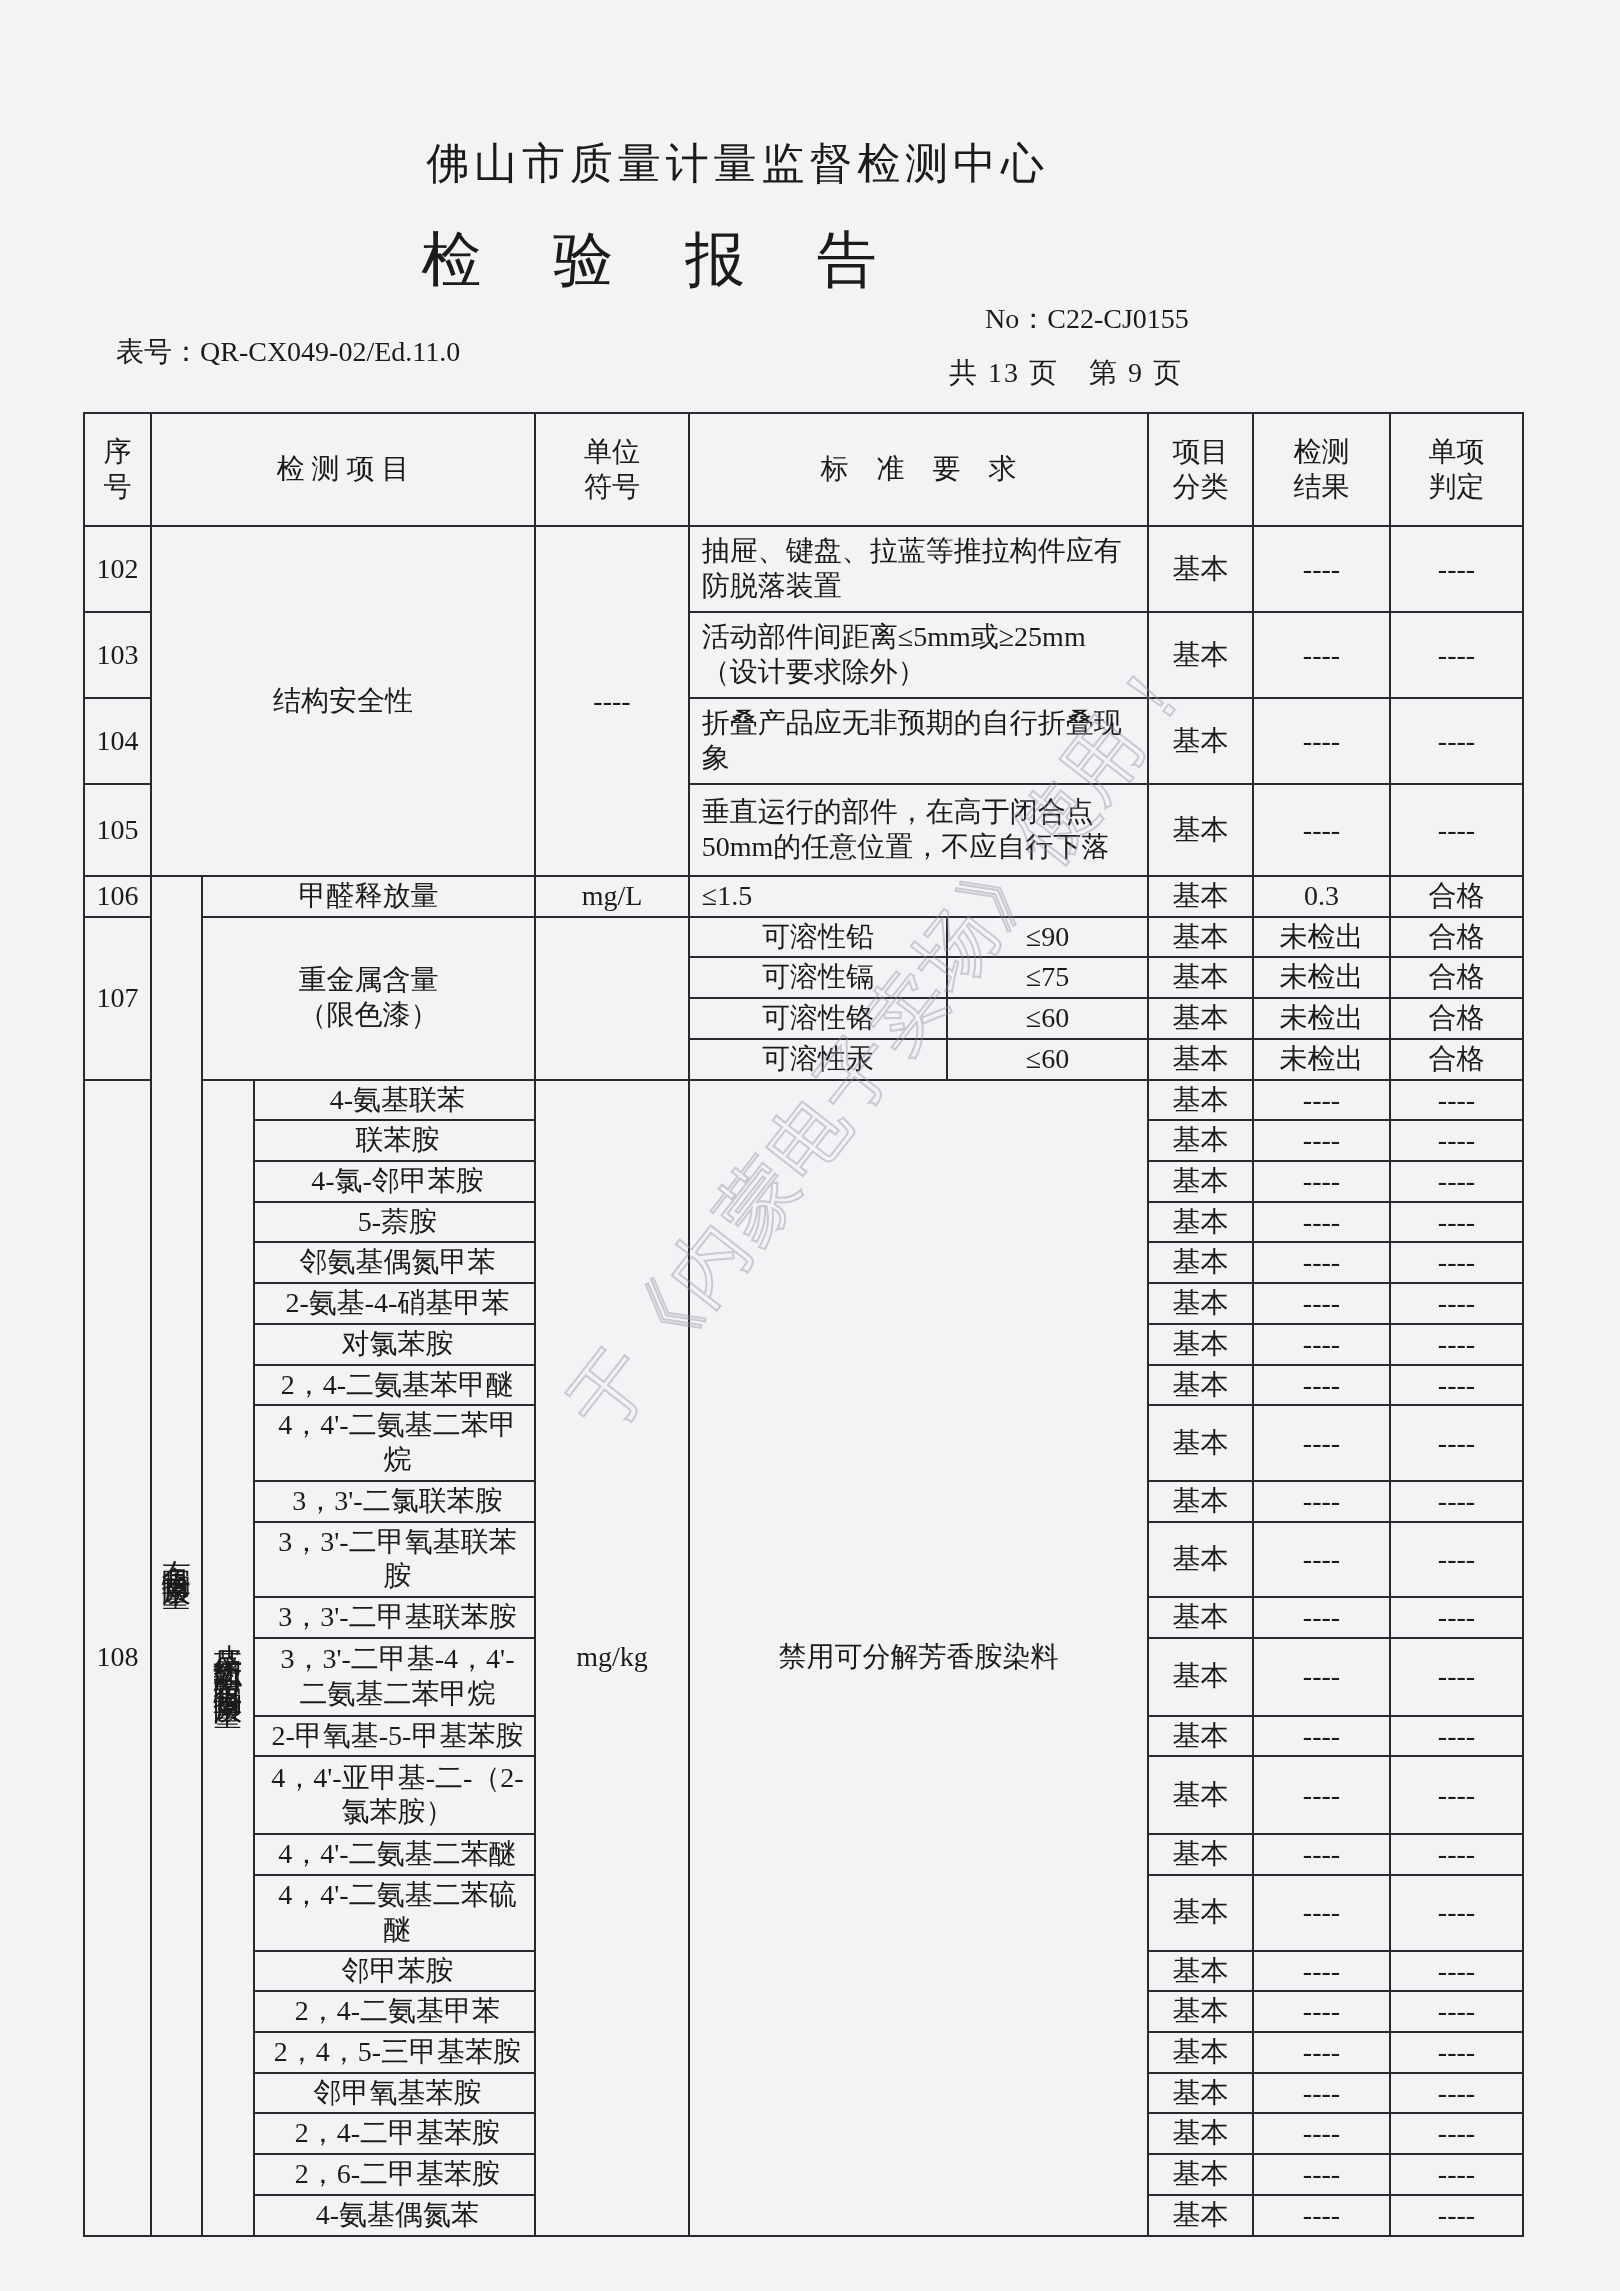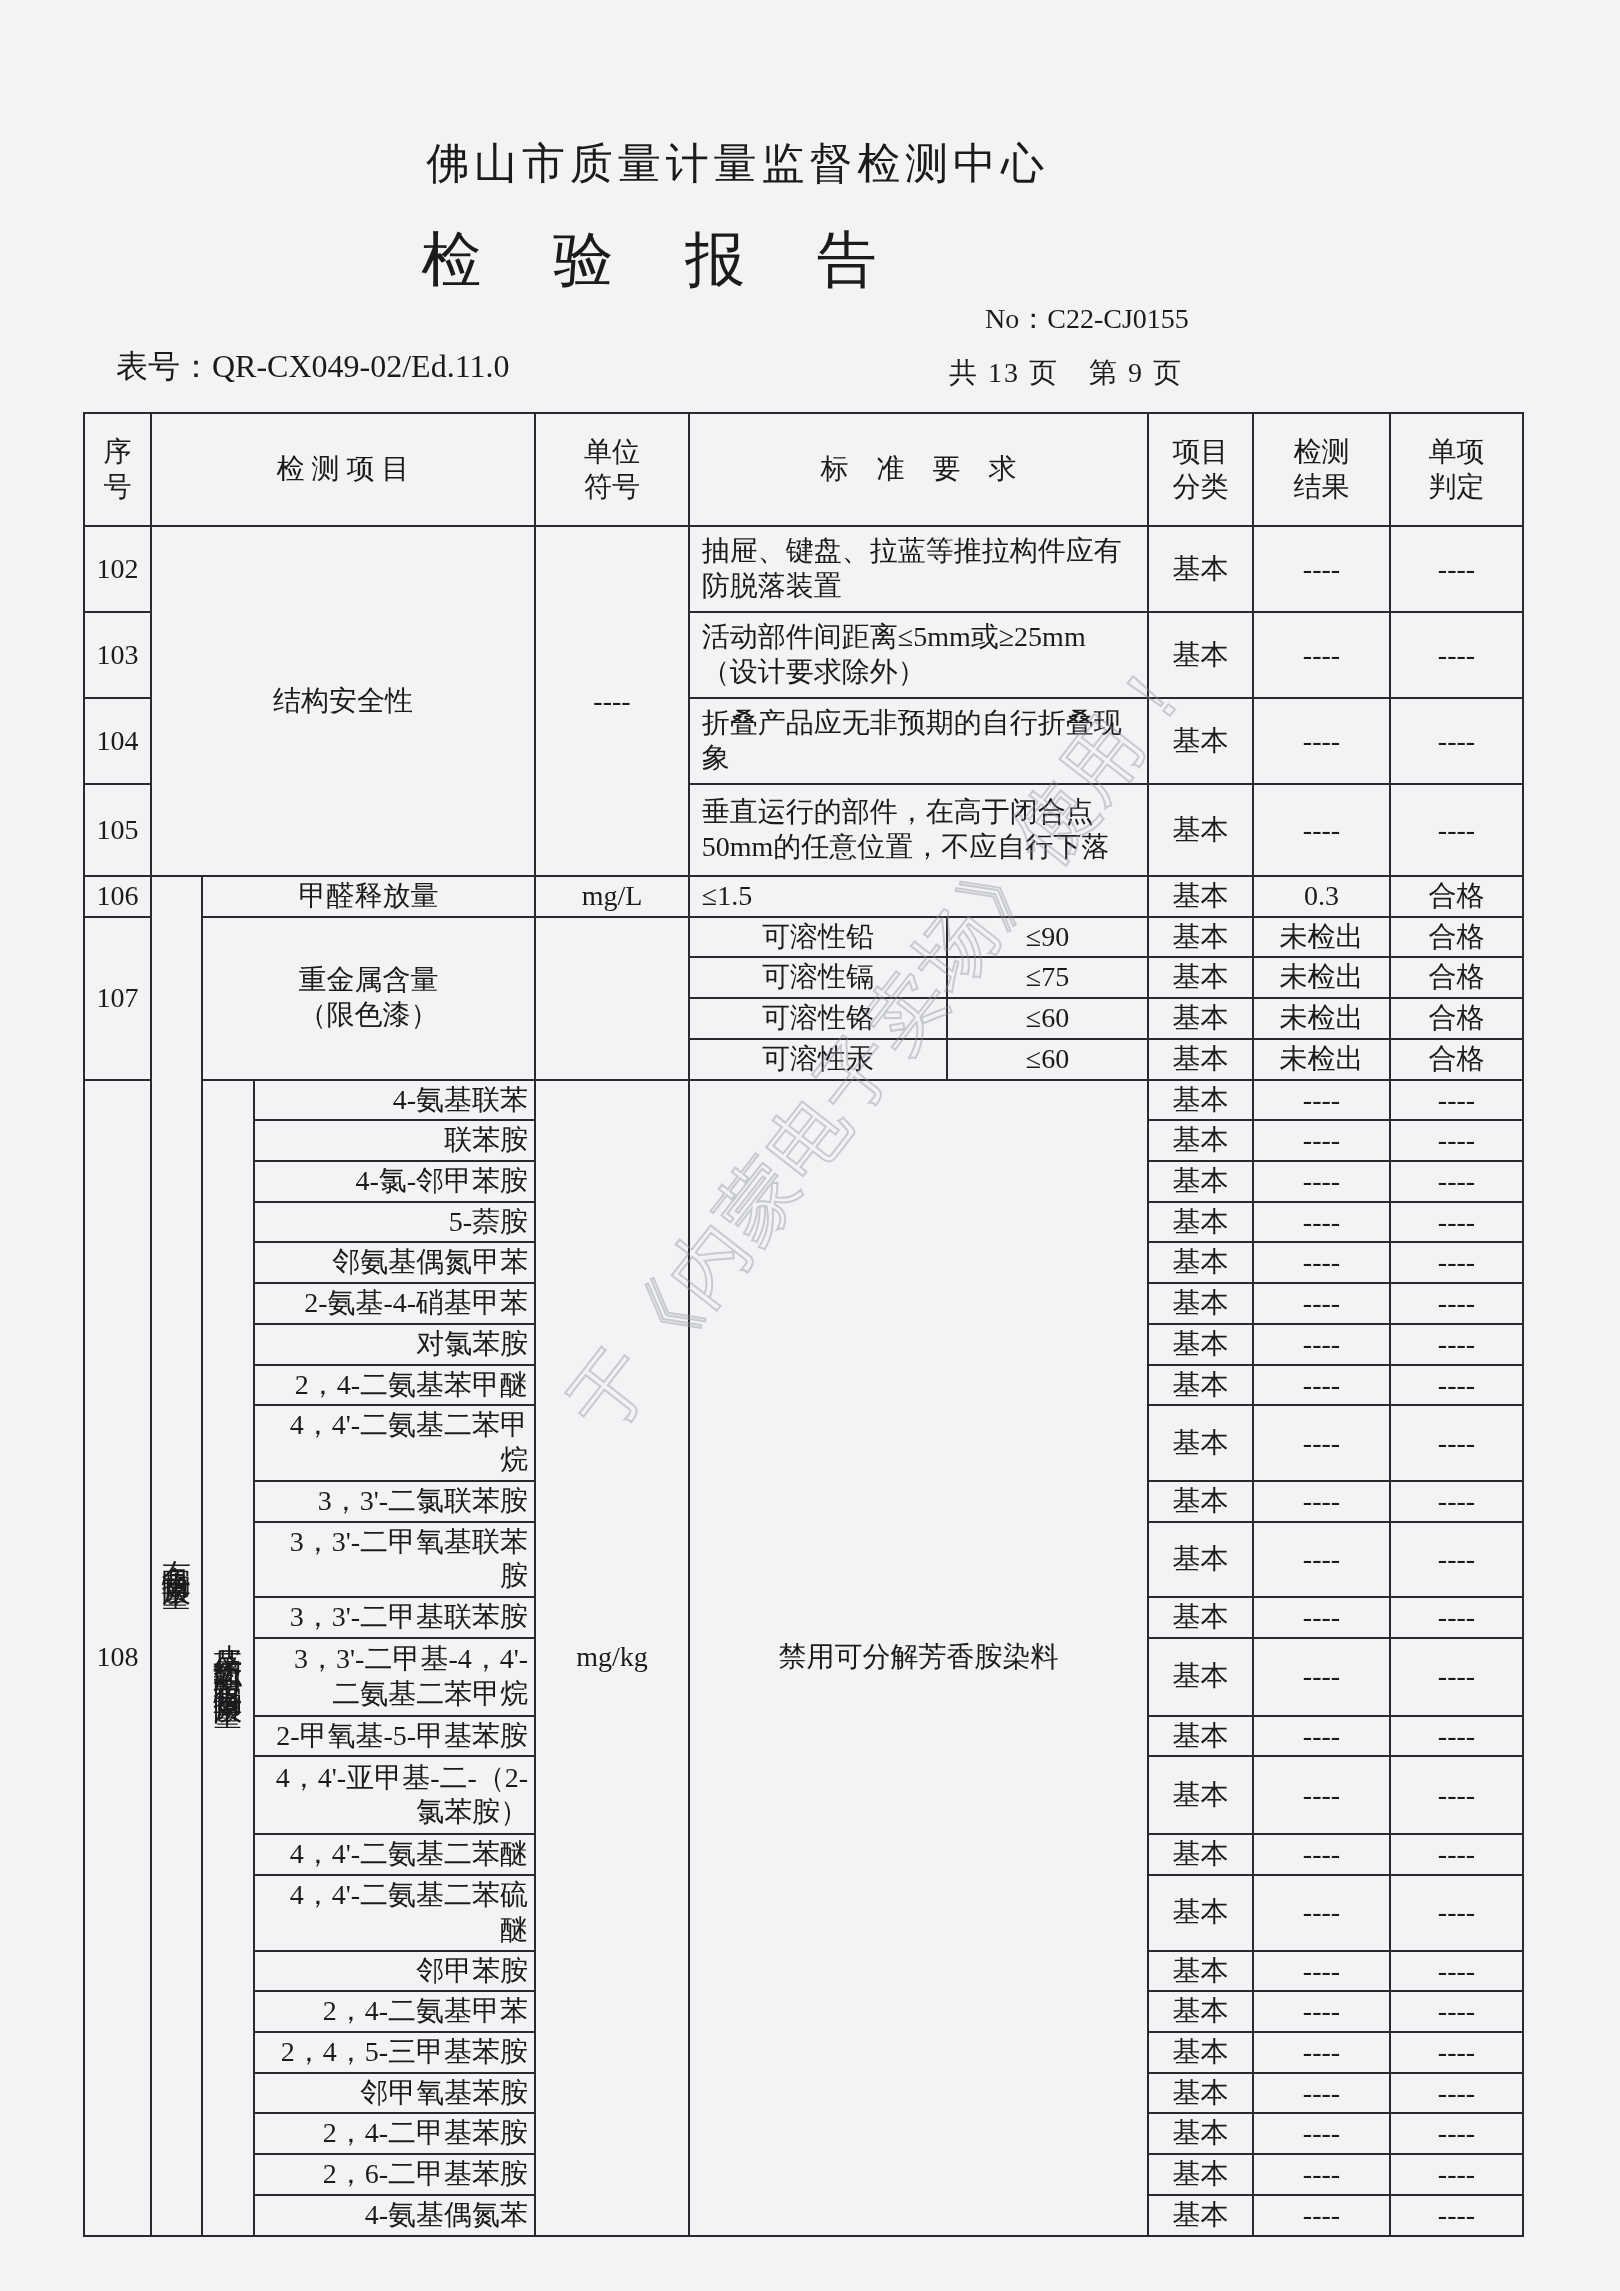--- a/index.html
+++ b/index.html
@@ -6,21 +6,21 @@
   body{
     width:1620px;height:2292px;position:relative;overflow:hidden;
     background:#f3f3f5;
     font-family:"Liberation Serif","DejaVu Serif",serif;
     color:#1b1b1d;
   }
   .abs{position:absolute;}
   #org-name{top:135px;left:12px;width:1451px;text-align:center;font-size:43px;letter-spacing:4.9px;}
   #report-title{top:220px;left:0;width:1304px;text-align:center;font-size:60px;letter-spacing:5.9px;}
   #no-line{top:300px;left:985px;font-size:28px;}
-  #form-no{top:345px;left:116px;font-size:32px;}
+  #form-no{top:333px;left:116px;font-size:28px;}
   #pagination{top:354px;left:949px;font-size:28px;letter-spacing:2px;}
 
   #watermark{
     top:990px;left:314px;width:1137px;text-align:center;white-space:nowrap;
     transform:rotate(-52deg);
     font-size:78px;letter-spacing:2px;
     color:transparent;-webkit-text-stroke:2px rgba(140,146,158,.85);
     opacity:.5;z-index:3;pointer-events:none;
   }
 
@@ -32,21 +32,21 @@
   #report-table td{
     border:2px solid #2a2a2e;
     font-size:28px;line-height:1.24;
     padding:2px 5.9px;vertical-align:middle;
     overflow:hidden;
   }
   .hd{text-align:center;font-size:29px;}
   .pre{white-space:pre-line;}
   .center{text-align:center;}
   .left{text-align:left;padding-left:11.8px !important;}
-  .chem{font-size:27.4px;text-align:right;padding-left:11.8px !important;}
+  .chem{font-size:27.4px;text-align:center;padding-left:11.8px !important;}
   .vert{
     display:inline-block;
     writing-mode:vertical-rl;text-orientation:upright;
     letter-spacing:4.9px;line-height:1.05;font-size:29px;
   }
 </style>
 </head>
 <body>
 
 <div class="abs" id="org-name">佛山市质量计量监督检测中心</div>

